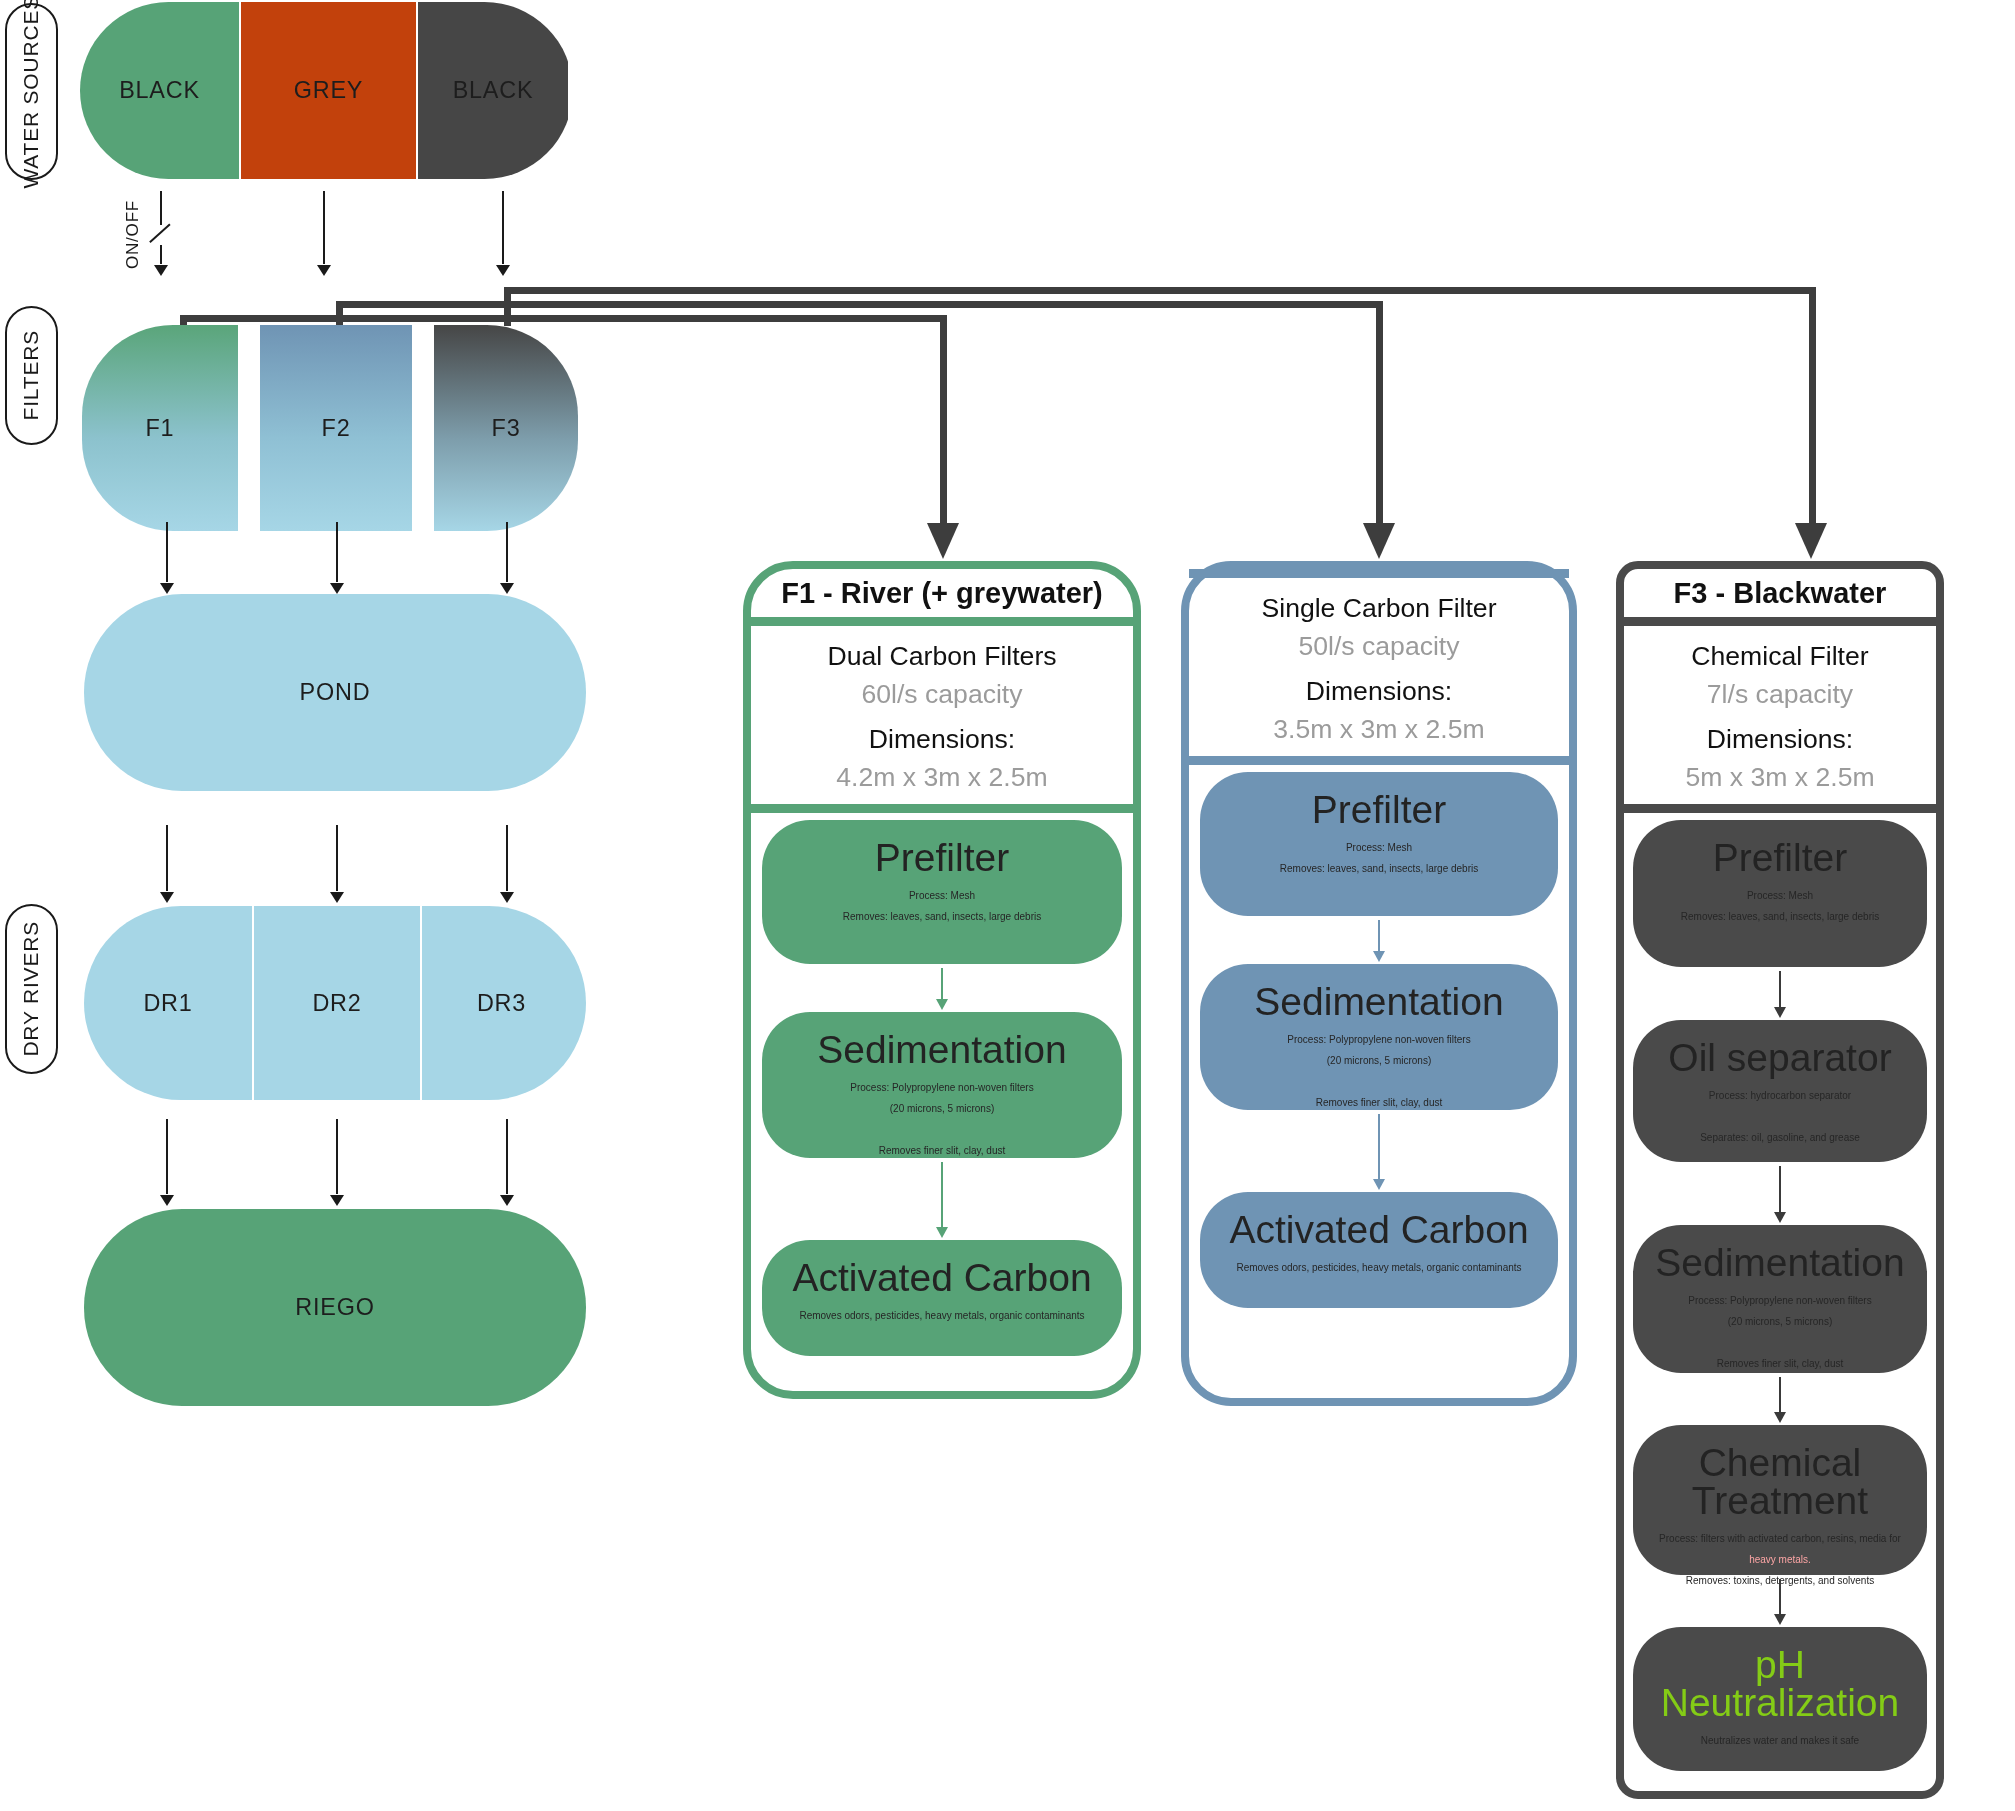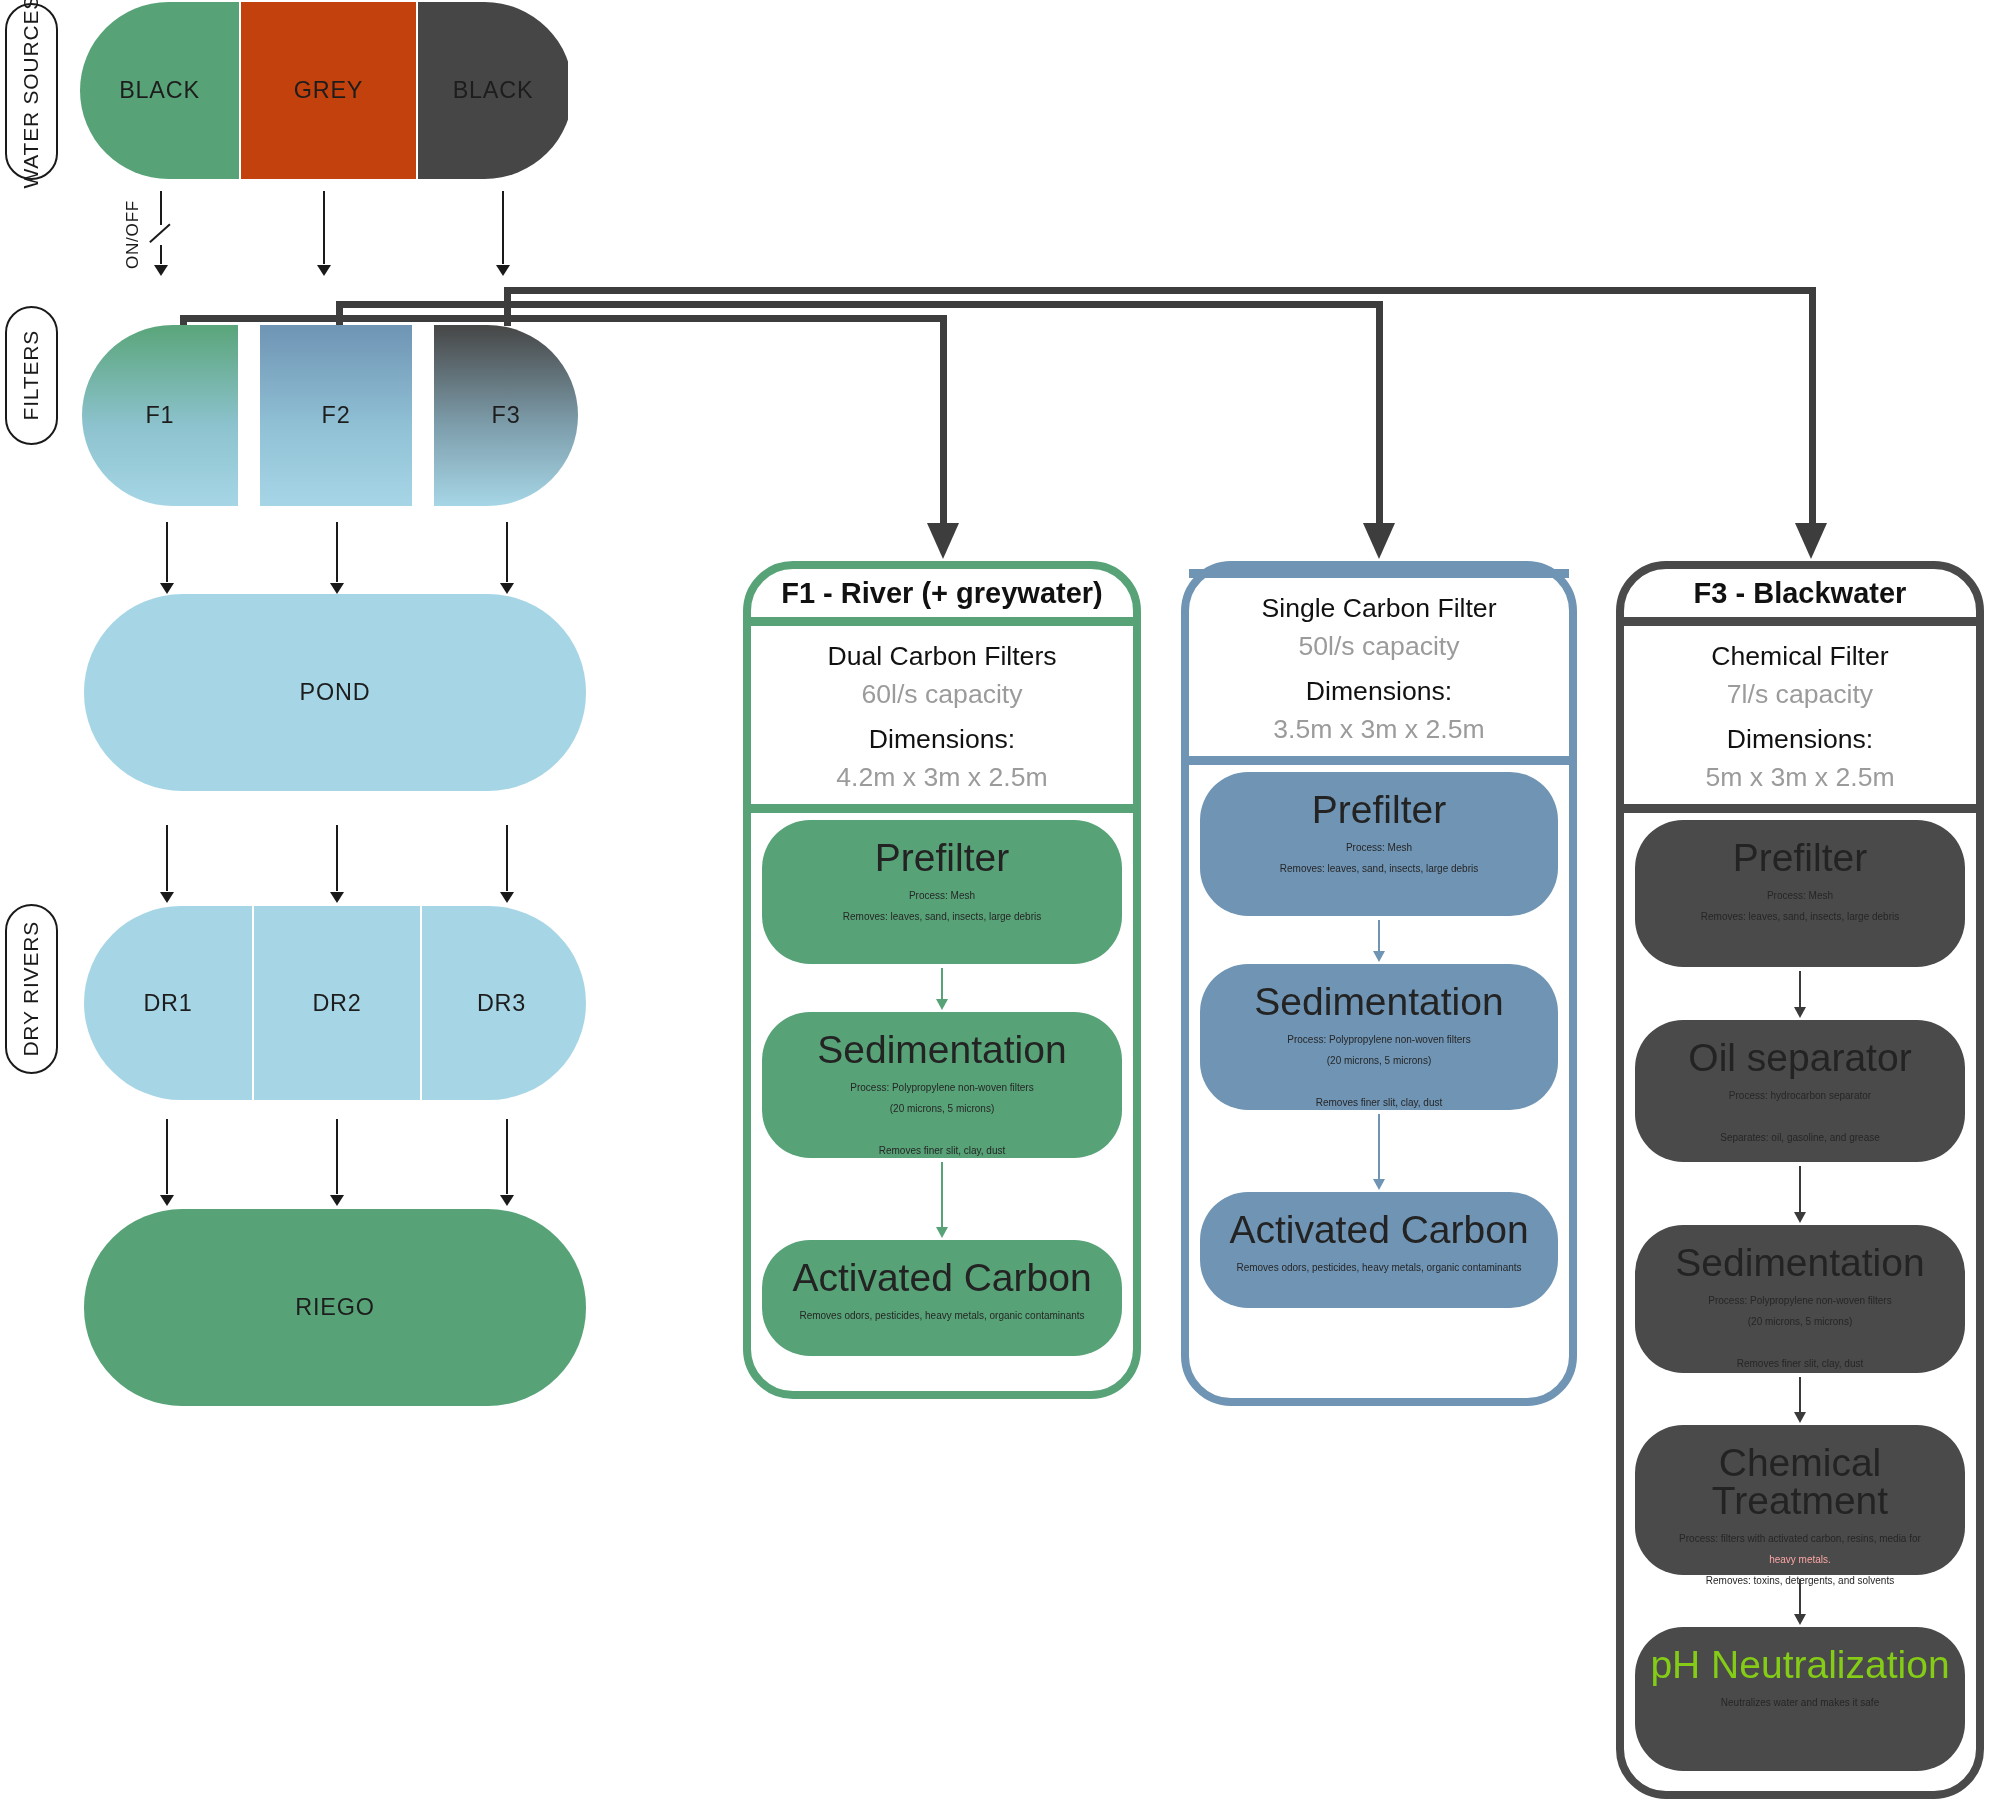--- a/index.html
+++ b/index.html
@@ -101,21 +101,21 @@
   <div class="bus" style="left:336px;top:301px;width:7px;height:25px;"></div>
   <div class="bus" style="left:336px;top:301px;width:1047px;height:7px;"></div>
   <div class="bus" style="left:1376px;top:301px;width:7px;height:224px;"></div>
   <div class="bus-head" style="left:1363px;top:523px;"></div>
 
   <div class="bus" style="left:504px;top:287px;width:7px;height:39px;"></div>
   <div class="bus" style="left:504px;top:287px;width:1312px;height:7px;"></div>
   <div class="bus" style="left:1809px;top:287px;width:7px;height:238px;"></div>
   <div class="bus-head" style="left:1795px;top:523px;"></div>
 
-  <div class="pill" style="left:82px;top:325px;width:496px;height:181px;border-radius:91px;gap:20px;">
+  <div class="pill" style="left:82px;top:325px;width:496px;height:206px;border-radius:91px;gap:20px;">
     <div class="seg grad-f1" style="width:168px;">
       <span class="seg-label">F1</span>
     </div>
     <div class="seg grad-f2" style="width:166px;">
       <span class="seg-label">F2</span>
     </div>
     <div class="seg grad-f3" style="width:157px;">
       <span class="seg-label">F3</span>
     </div>
   </div>
@@ -242,21 +242,21 @@
           <div class="bar" style="background: rgb(111, 148, 180);"></div>
           <div class="hd" style="border-top-color: rgb(111, 148, 180);"></div>
         </div>
         <div class="stage-box" style="background: rgb(111, 148, 180); height: 116px;">
           <div class="stage-title" style="color: rgb(35, 35, 35);">Activated Carbon</div>
           <div class="stage-line" style="color: rgb(38, 38, 38);">Removes odors, pesticides, heavy metals, organic contaminants</div>
         </div>
       </div>
   </div>
 
-  <div class="card" style="left: 1616px; top: 561px; width: 368px; height: 1238px; border-color: rgb(74, 74, 74);">
+  <div class="card" style="left: 1616px; top: 561px; width: 328px; height: 1238px; border-color: rgb(74, 74, 74); border-radius: 22px;">
     <div class="card-header">
       <span class="card-title">F3 - Blackwater</span>
     </div>
     <div class="card-divider" style="background: rgb(74, 74, 74);"></div>
     <div class="specs">
       <span class="spec-line spec-dark">Chemical Filter</span>
       <span class="spec-line spec-muted">7l/s capacity</span>
       <span class="spec-gap"></span>
       <span class="spec-line spec-dark">Dimensions:</span>
       <span class="spec-line spec-muted">5m x 3m x 2.5m</span>

